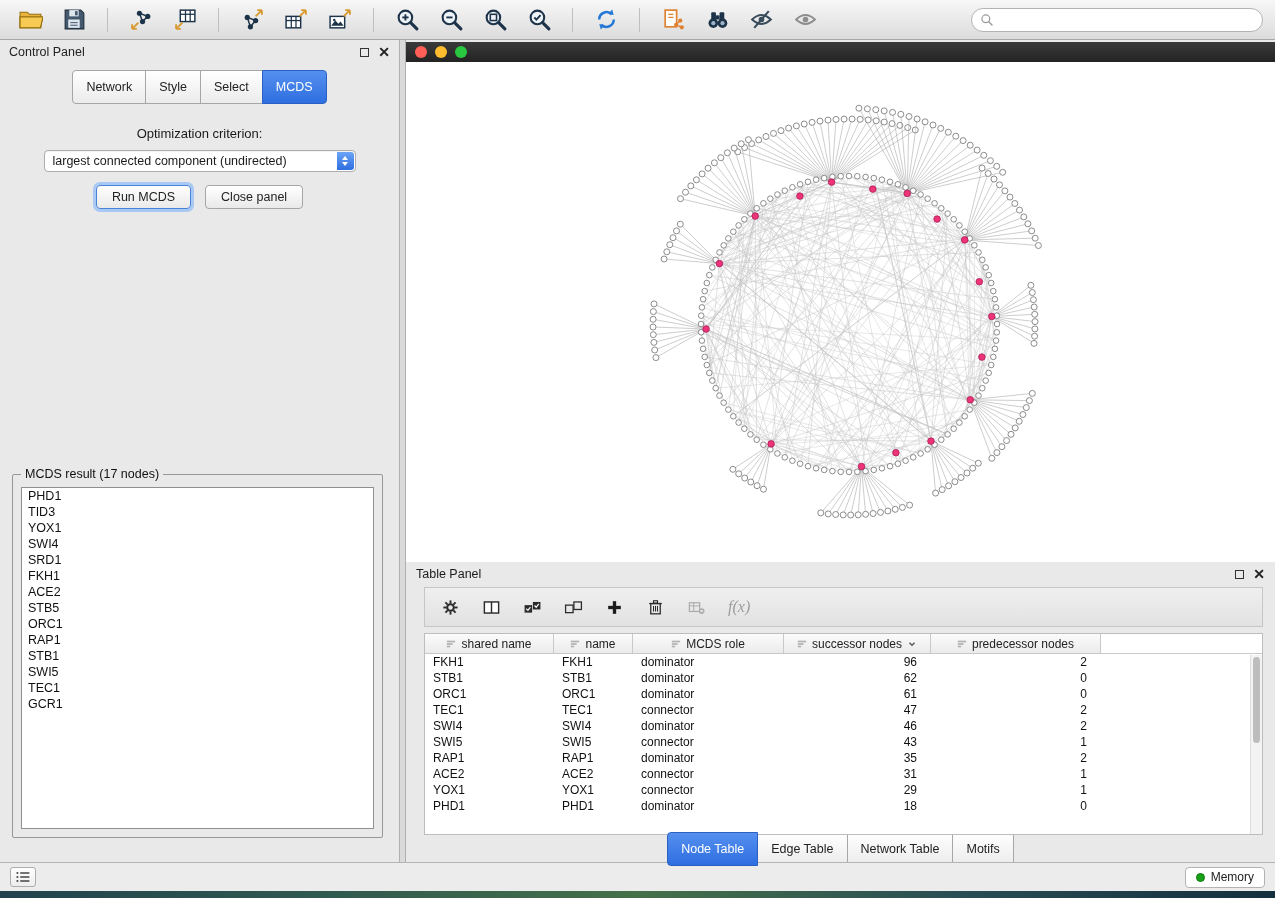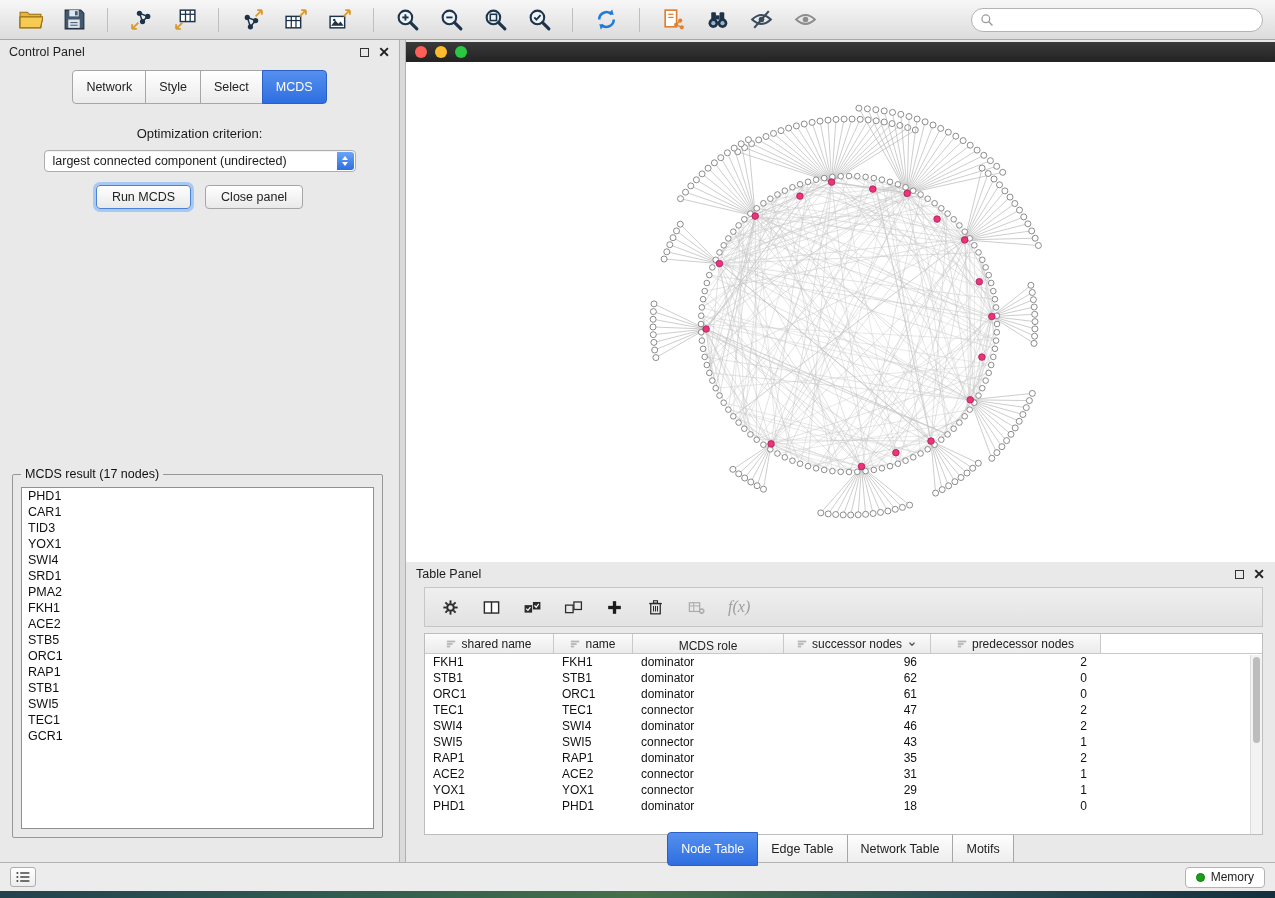--- a/index.html
+++ b/index.html
@@ -401,26 +401,24 @@
 
   <div class="btn-row">
     <button class="btn focused">Run MCDS</button>
     <button class="btn">Close panel</button>
   </div>
 
   <fieldset class="mcds-fieldset">
     <legend>MCDS result (17 nodes)</legend>
     <div class="listbox">
         <div class="item">PHD1</div>
-        <div class="item">CAR1</div>
         <div class="item">TID3</div>
         <div class="item">YOX1</div>
         <div class="item">SWI4</div>
         <div class="item">SRD1</div>
-        <div class="item">PMA2</div>
         <div class="item">FKH1</div>
         <div class="item">ACE2</div>
         <div class="item">STB5</div>
         <div class="item">ORC1</div>
         <div class="item">RAP1</div>
         <div class="item">STB1</div>
         <div class="item">SWI5</div>
         <div class="item">TEC1</div>
         <div class="item">GCR1</div>
       </div>
@@ -1149,21 +1147,21 @@
             <use href="#ic-sort"></use>
           </svg>
           <span>shared name</span>
         </div>
         <div class="th" style="width: 79px;">
           <svg class="sort-ic" viewBox="0 0 12 12">
             <use href="#ic-sort"></use>
           </svg>
           <span>name</span>
         </div>
-        <div class="th" style="width: 151px; flex-direction: column;">
+        <div class="th" style="width: 151px;">
           <svg class="sort-ic" viewBox="0 0 12 12">
             <use href="#ic-sort"></use>
           </svg>
           <span>MCDS role</span>
         </div>
         <div class="th" style="width: 147px;">
           <svg class="sort-ic" viewBox="0 0 12 12">
             <use href="#ic-sort"></use>
           </svg>
           <span>successor nodes</span>

